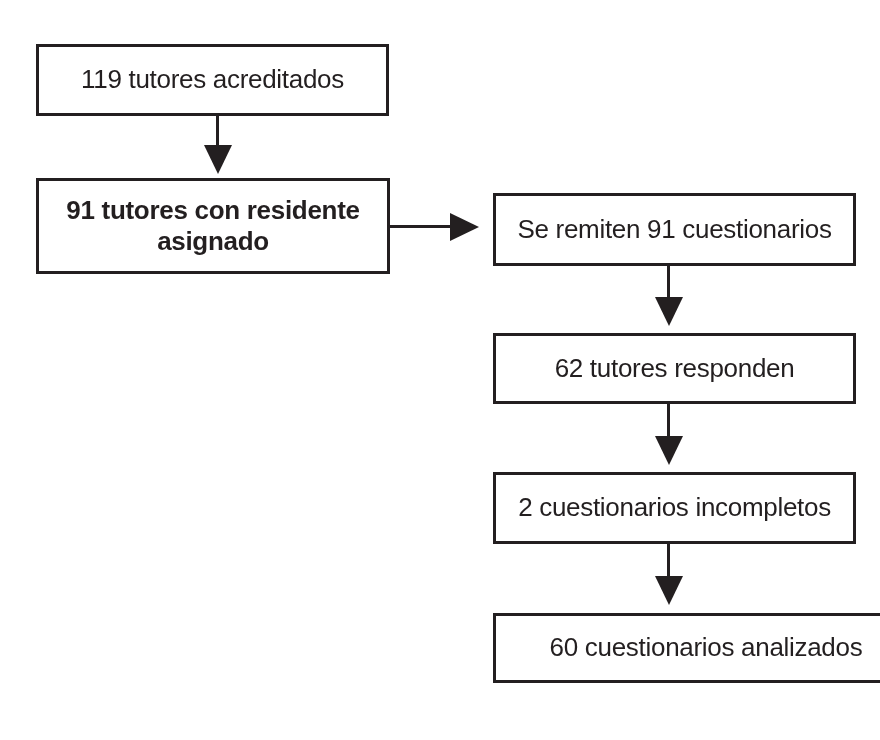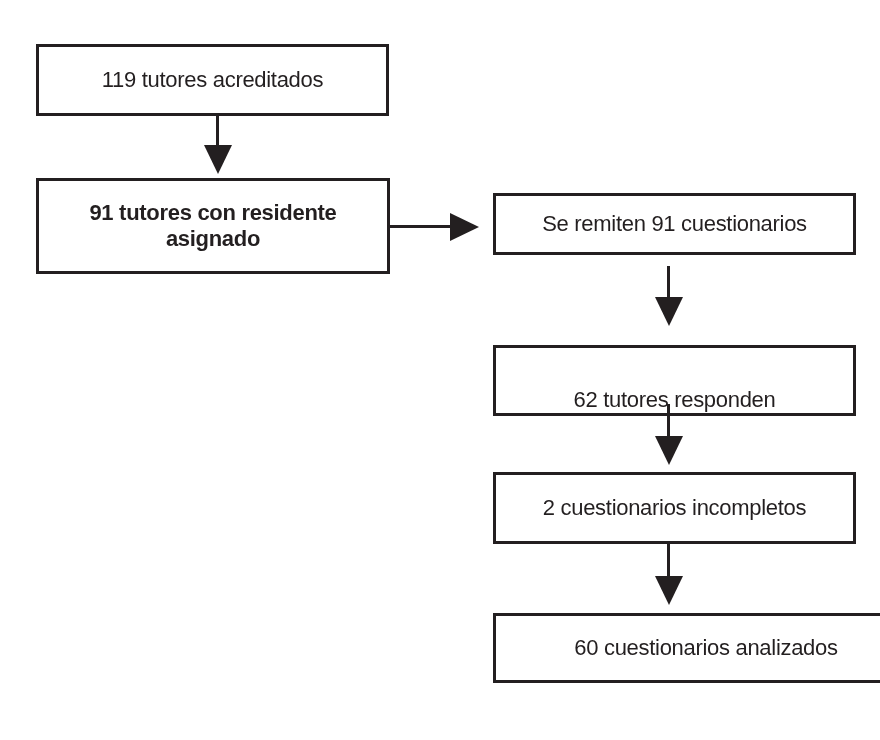--- a/index.html
+++ b/index.html
@@ -22,30 +22,30 @@
   }
   .node{
     position:absolute;
     box-sizing:border-box;
     background:var(--bg);
     border:3px solid var(--ink);
     display:flex;
     align-items:center;
     justify-content:center;
     text-align:center;
-    font-size:22px;
+    font-size:26px;
     letter-spacing:-0.3px;
     line-height:1.2;
     padding:0 14px;
   }
   
   #node-0{ left:36px;  top:44px;  width:353px; height:72px; }
   #node-1{ left:36px;  top:178px; width:354px; height:96px;font-weight:bold; }
-  #node-2{ left:493px; top:193px; width:363px; height:62px; }
-  #node-3{ left:493px; top:345px; width:363px; height:71px;align-items:flex-end; }
+  #node-2{ left:493px; top:193px; width:363px; height:73px; }
+  #node-3{ left:493px; top:333px; width:363px; height:71px; }
   #node-4{ left:493px; top:472px; width:363px; height:72px; }
   #node-5{ left:493px; top:613px; width:426px; height:70px; }
 
   
   .shaft{
     position:absolute;
     background:var(--ink);
   }
   .head{
     position:absolute;

